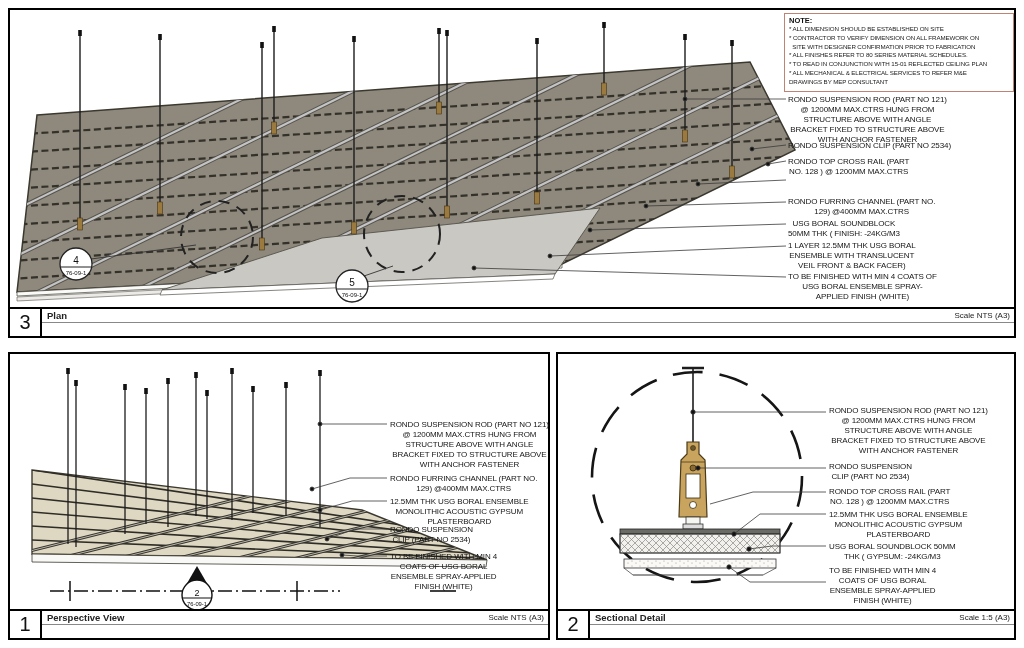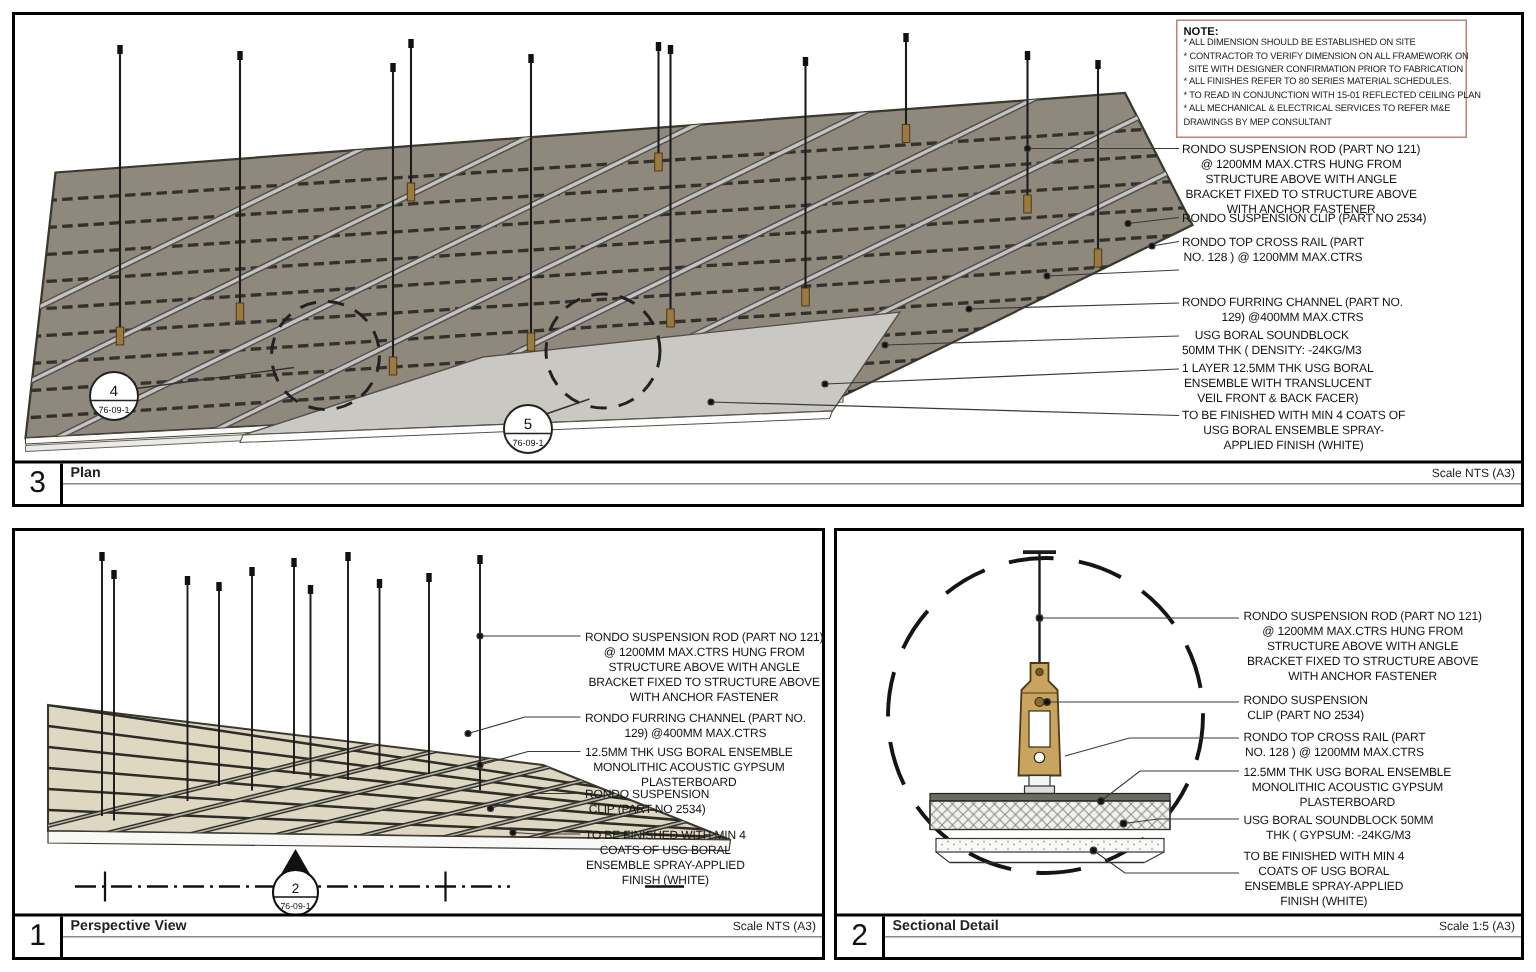--- a/index.html
+++ b/index.html
@@ -11,21 +11,21 @@
   .tbar{position:absolute;left:0;right:0;bottom:0;height:27px;border-top:2px solid #000;display:flex;}
   .tbar .num{width:30px;border-right:2px solid #000;display:flex;align-items:center;justify-content:center;
              font-size:20px;color:#111;}
   .tbar .trest{position:relative;flex:1;}
   .tbar .ttl{position:absolute;left:5px;top:1px;font-size:9.5px;color:#222;font-weight:bold;}
   .tbar .scl{position:absolute;right:4px;top:2px;font-size:8px;color:#222;}
   .tbar .tdiv{position:absolute;left:0;right:0;top:13px;height:0;border-top:1px solid #888;}
   
   .ann{position:absolute;font-size:8px;line-height:10px;letter-spacing:-0.1px;white-space:pre;color:#151515;text-align:center;}
   
-  .note{position:absolute;left:774px;top:3px;width:194px;border:1.5px solid #c08272;background:#fff;
+  .note{position:absolute;left:774px;top:3px;width:230px;border:1.5px solid #c08272;background:#fff;
         padding:2px 4px 4px 4px;box-sizing:border-box;}
   .note .nt{font-size:7.5px;font-weight:bold;color:#111;}
   .note .nb{font-size:6.2px;line-height:8.8px;white-space:pre;color:#222;letter-spacing:-0.1px;}
 </style>
 </head>
 <body>
 
 <div class="sheet">
 
   <div class="panel" style="left:8px;top:8px;width:1008px;height:330px;">
@@ -176,21 +176,21 @@
 @ 1200MM MAX.CTRS HUNG FROM
 STRUCTURE ABOVE WITH ANGLE
 BRACKET FIXED TO STRUCTURE ABOVE
 WITH ANCHOR FASTENER</div>
     <div class="ann" style="left:778px;top:131px;">RONDO SUSPENSION CLIP (PART NO 2534)</div>
     <div class="ann" style="left:778px;top:147px;">RONDO TOP CROSS RAIL (PART
 NO. 128 ) @ 1200MM MAX.CTRS</div>
     <div class="ann" style="left:778px;top:187px;">RONDO FURRING CHANNEL (PART NO.
 129) @400MM MAX.CTRS</div>
     <div class="ann" style="left:778px;top:209px;">USG BORAL SOUNDBLOCK
-50MM THK ( DENSITY: -24KG/M3</div>
+50MM THK ( FINISH: -24KG/M3</div>
     <div class="ann" style="left:778px;top:231px;">1 LAYER 12.5MM THK USG BORAL
 ENSEMBLE WITH TRANSLUCENT
 VEIL FRONT &amp; BACK FACER)</div>
     <div class="ann" style="left:778px;top:262px;">TO BE FINISHED WITH MIN 4 COATS OF
 USG BORAL ENSEMBLE SPRAY-
 APPLIED FINISH (WHITE)</div>
 
     <div class="tbar">
       <div class="num">3</div>
       <div class="trest">

